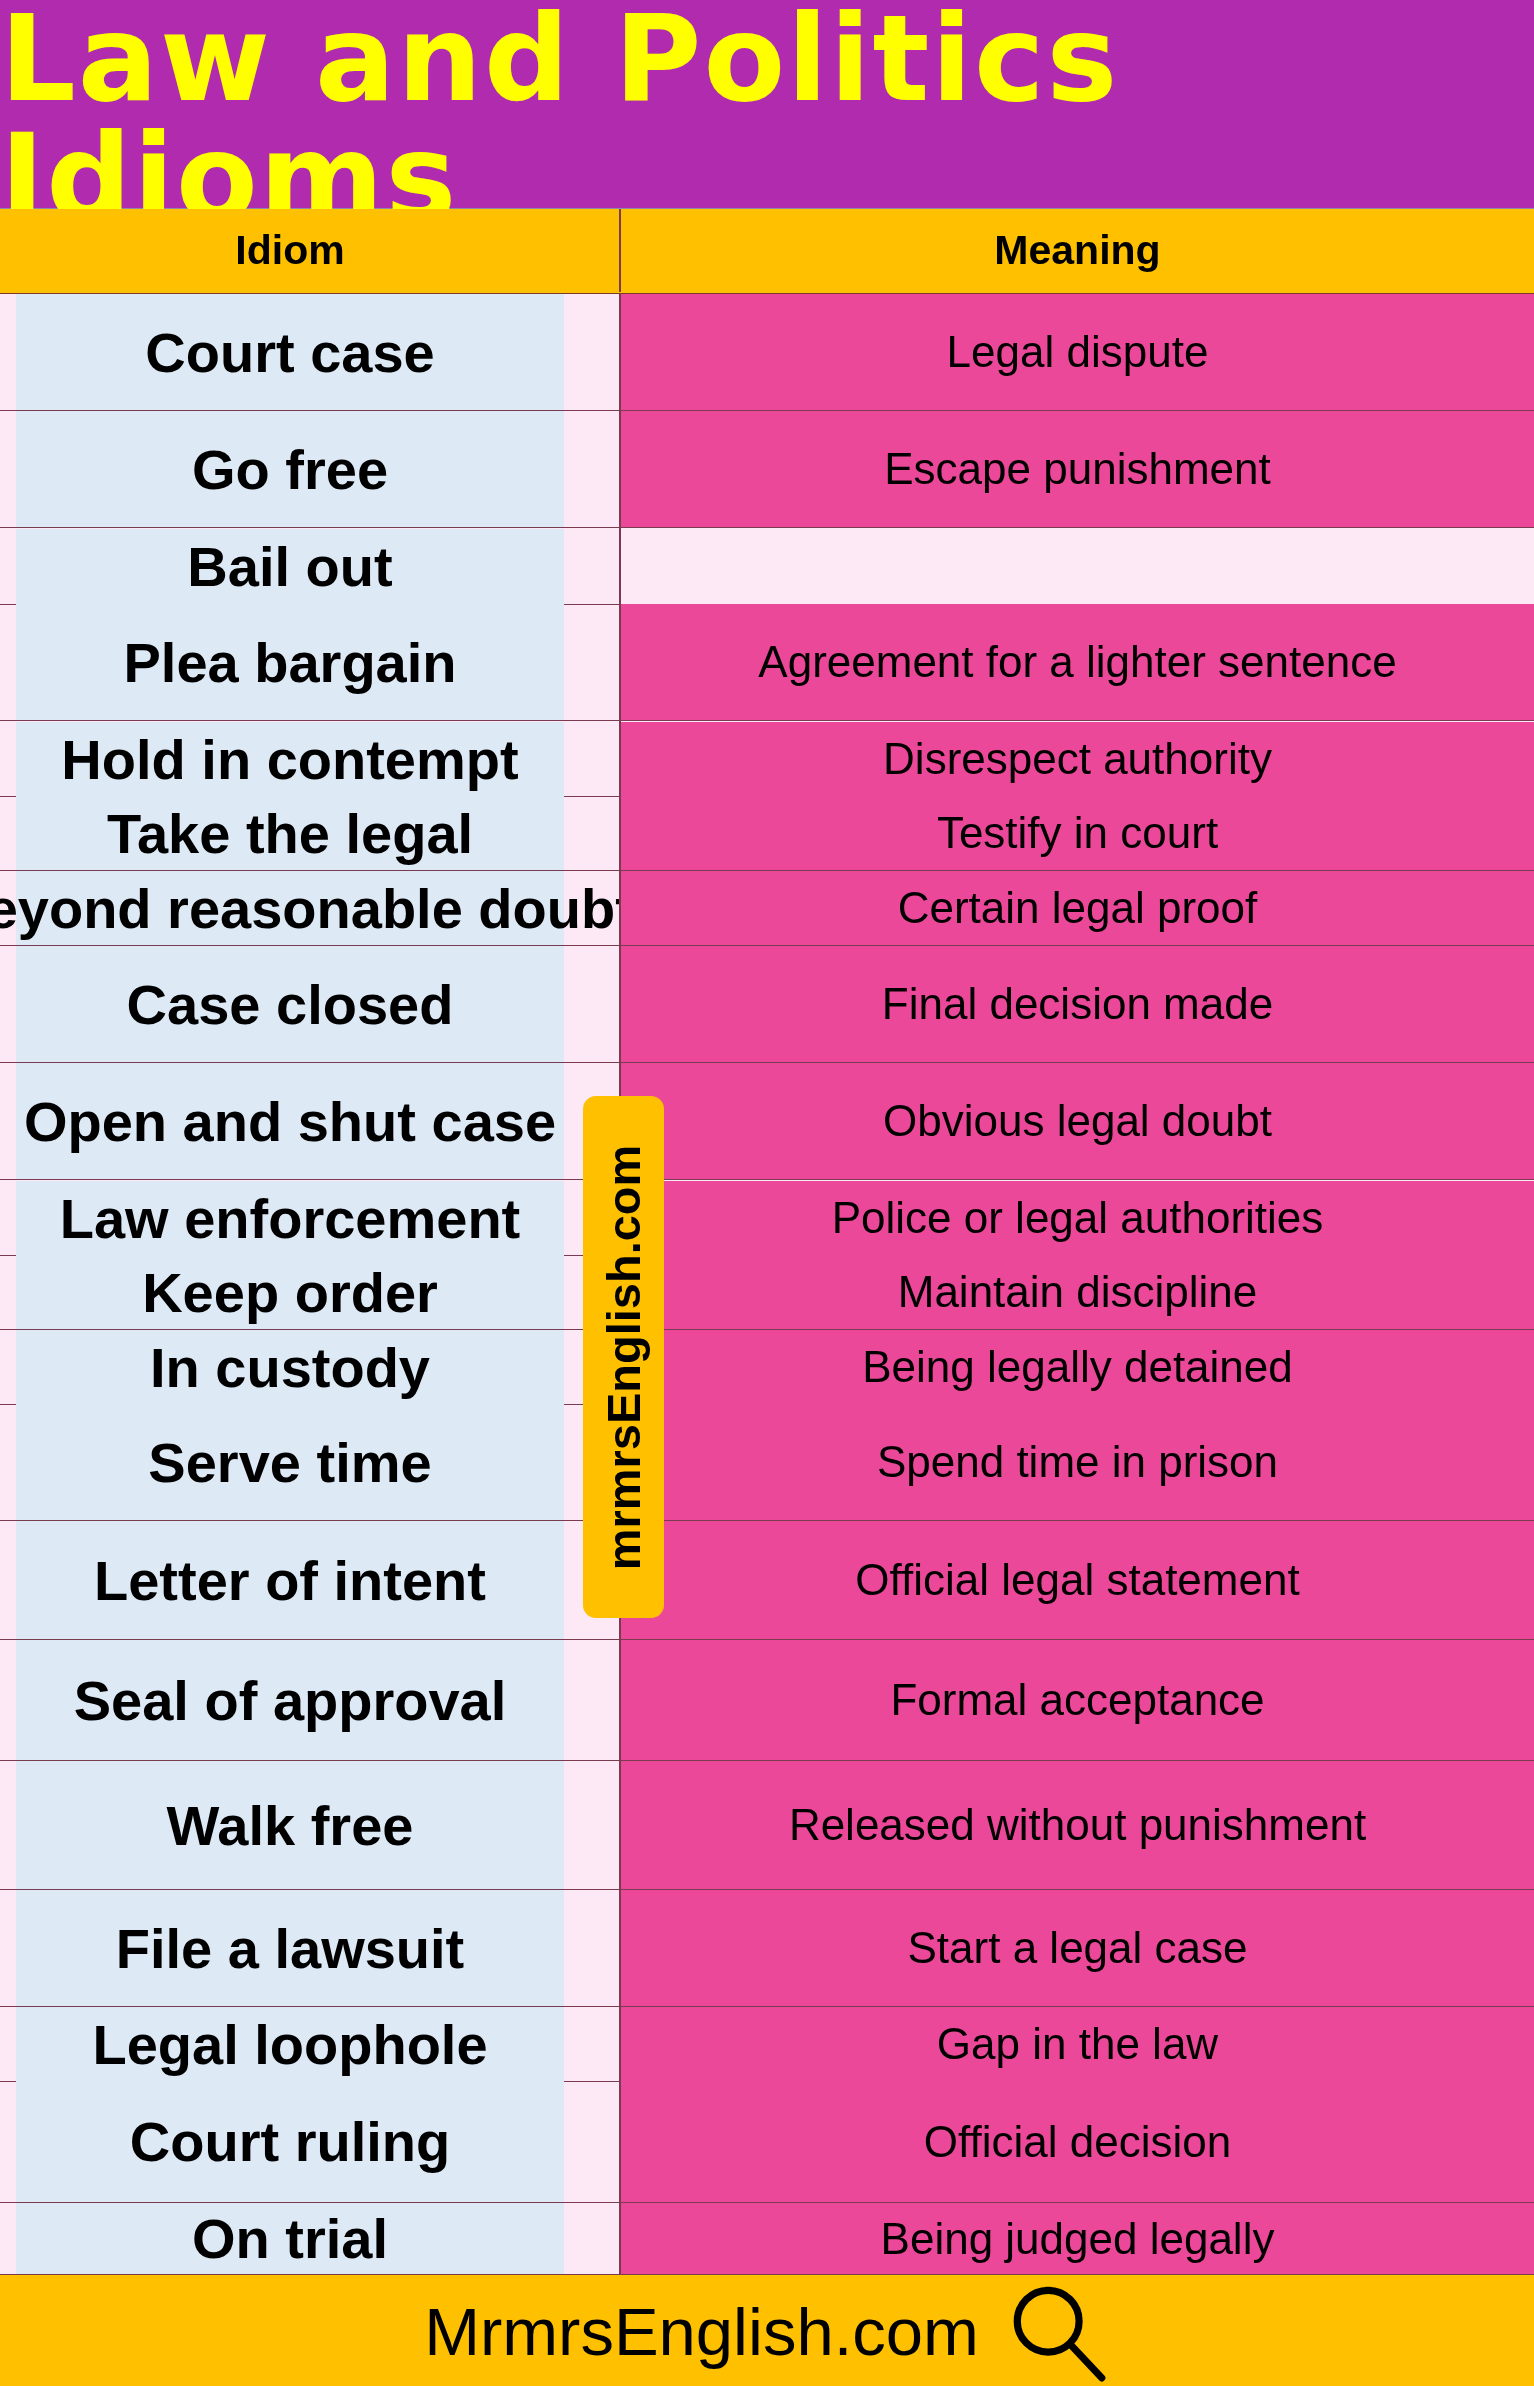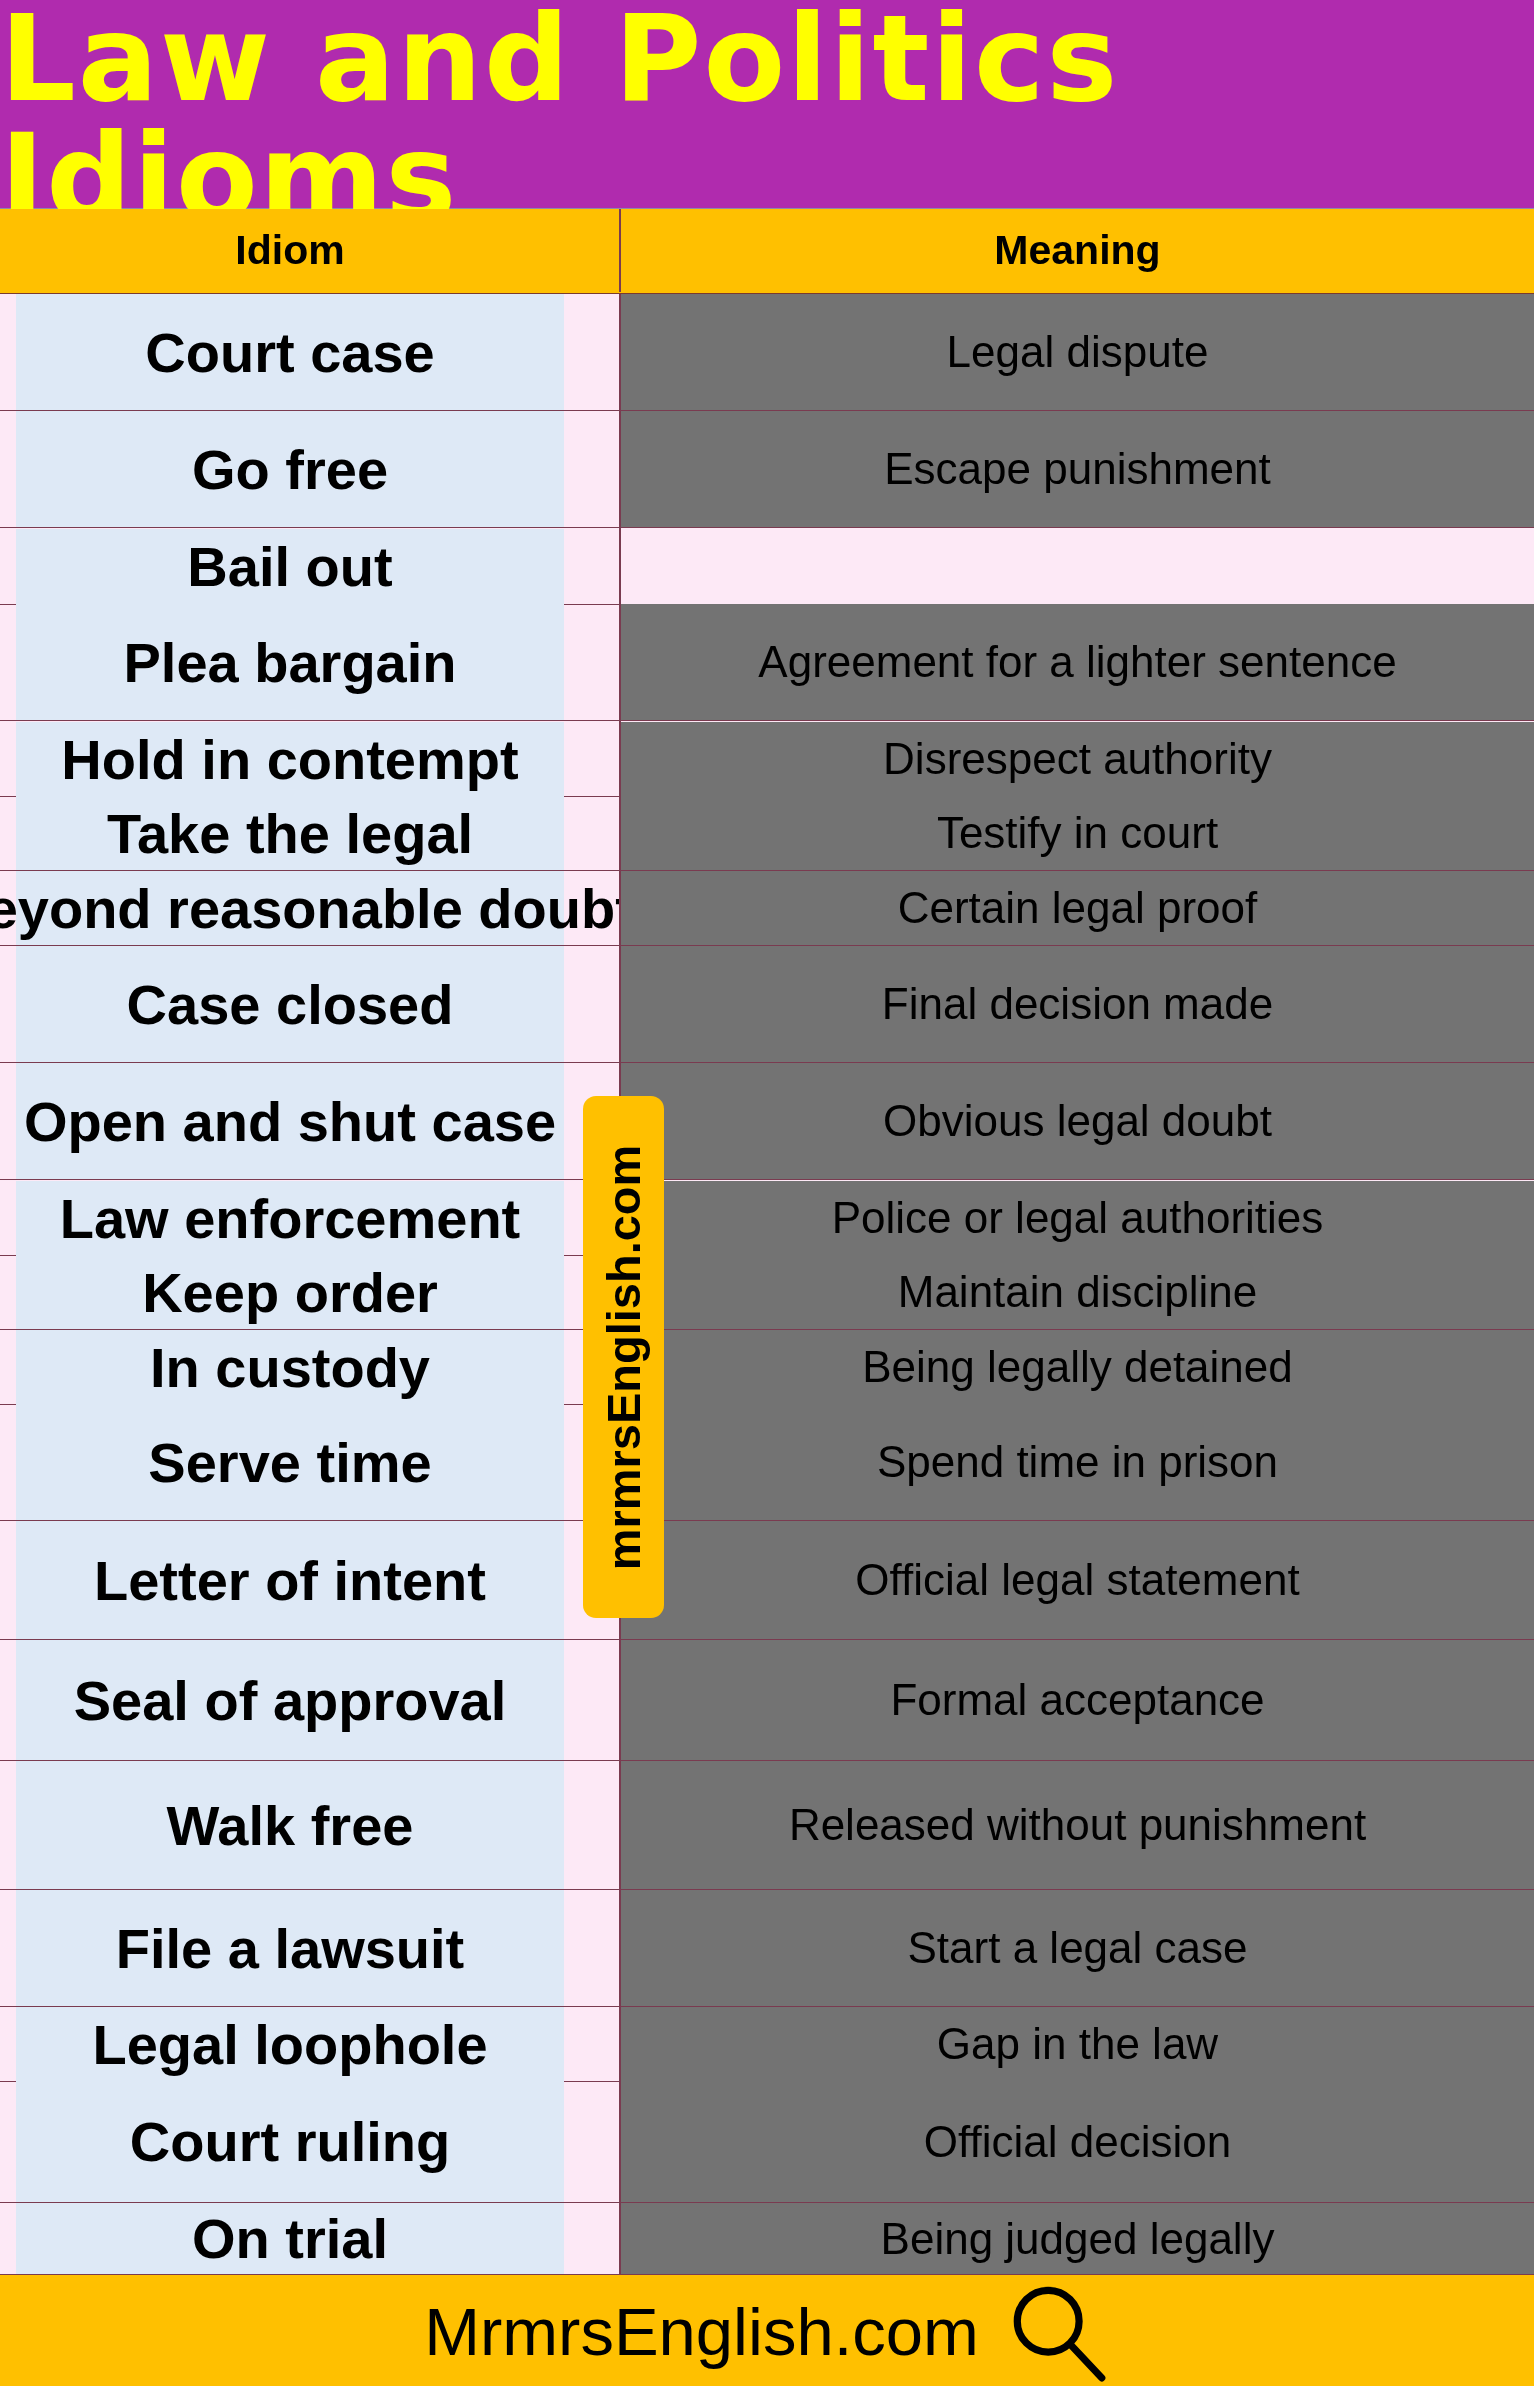--- a/index.html
+++ b/index.html
@@ -8,21 +8,21 @@
   .title-bar h1 { margin:0; color:#ffff00; font-family:"DejaVu Sans", sans-serif; font-weight:bold; font-size:119px; letter-spacing:1.9px; line-height:1; }
   .header { position:absolute; left:0; top:209px; width:1534px; height:85px; background:#ffc000; border-bottom:1.9px solid #7a3b2e; box-sizing:border-box; }
   .cell { position:absolute; display:flex; align-items:center; justify-content:center; box-sizing:border-box; color:#000; text-align:center; white-space:nowrap; }
   .hcell { top:0; height:83px; font-weight:bold; font-size:41px; font-family:"Liberation Sans", sans-serif; }
   .col-left { left:16px; width:548px; }
   .col-right { left:620px; width:915px; }
   .vline { position:absolute; left:619px; width:1.9px; background:#7a3b50; }
   .rows { position:absolute; left:0; top:294px; width:1534px; }
   .row { position:absolute; left:0; width:1534px; border-bottom:1.9px solid #7a3b50; box-sizing:border-box; }
   .row .left { background:#dee9f6; font-weight:bold; font-size:56px; height:100%; }
-  .row .right { background:#737373; font-size:44px; height:100%; }
+  .row .right { background:#ec4899; font-size:44px; height:100%; }
   .footer { position:absolute; left:0; top:2275px; width:1534px; height:112px; background:#ffc000; display:flex; align-items:center; justify-content:center; }
   .footer-text { font-size:67px; color:#000; font-family:"Liberation Sans", sans-serif; }
   .search-icon { width:103px; height:103px; margin-left:28px; }
   .watermark { position:absolute; left:583px; top:1096px; width:81px; height:522px; background:#ffc000; border-radius:13px; display:flex; align-items:center; justify-content:center; }
   .watermark span { transform:rotate(-90deg); font-weight:bold; font-size:47px; white-space:nowrap; color:#000; }
 </style>
 </head>
 <body>
 
 <div class="title-bar">

